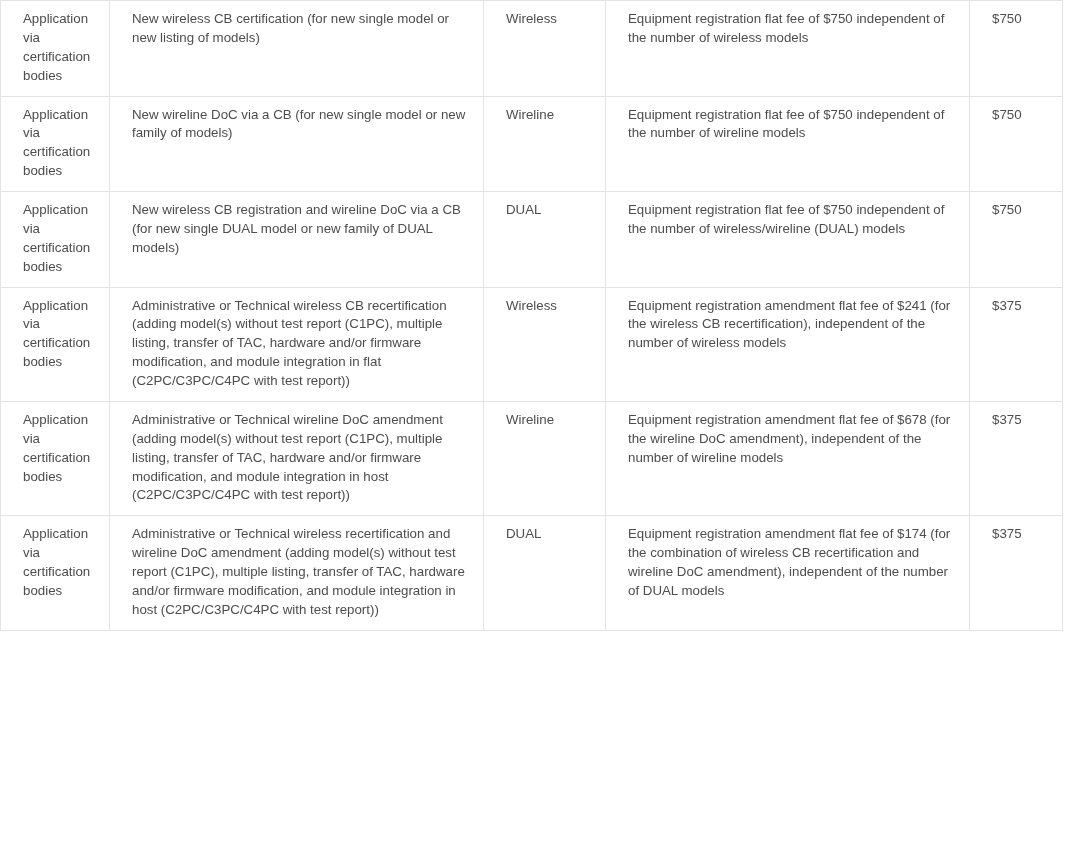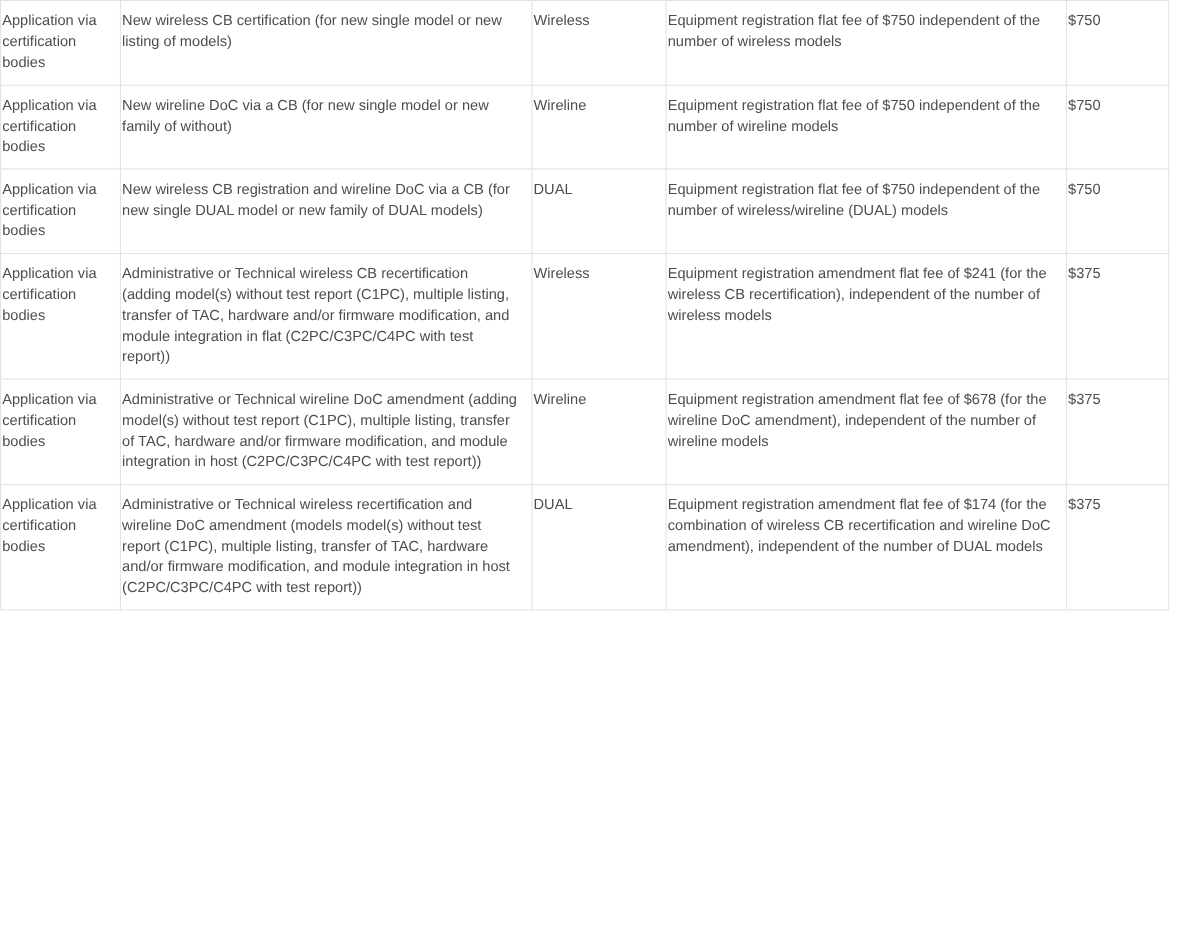--- a/index.html
+++ b/index.html
@@ -20,21 +20,21 @@
     table-layout: fixed;
     width: 1062px;
     margin: 0;
     border-top: 1px solid #e3e3e3;
     border-left: 1px solid #e3e3e3;
   }
   .fee-table td {
     border-right: 1px solid #e3e3e3;
     border-bottom: 1px solid #e3e3e3;
     vertical-align: top;
-    padding: 9px 11px 10px 1px;
+    padding: 9px 11px 10px 22px;
     font-size: 13.3px;
     line-height: 1.42;
     color: #4d4d4d;
   }
   .col-route  { width: 109px; }
   .col-desc   { width: 374px; }
   .col-type   { width: 122px; }
   .col-detail { width: 364px; }
   .col-fee    { width: 93px; }
   .cell-text { display: block; white-space: pre-line; }
@@ -66,21 +66,21 @@
         </td>
       <td>
           <span class="cell-text">$750</span>
         </td>
     </tr>
     <tr>
       <td>
           <span class="cell-text">Application via certification bodies</span>
         </td>
       <td>
-          <span class="cell-text">New wireline DoC via a CB (for new single model or new family of without)</span>
+          <span class="cell-text">New wireline DoC via a CB (for new single model or new family of models)</span>
         </td>
       <td>
           <span class="cell-text">Wireline</span>
         </td>
       <td>
           <span class="cell-text">Equipment registration flat fee of $750 independent of the number of wireline models</span>
         </td>
       <td>
           <span class="cell-text">$750</span>
         </td>
@@ -134,21 +134,21 @@
         </td>
       <td>
           <span class="cell-text">$375</span>
         </td>
     </tr>
     <tr>
       <td>
           <span class="cell-text">Application via certification bodies</span>
         </td>
       <td>
-          <span class="cell-text">Administrative or Technical wireless recertification and wireline DoC amendment (models model(s) without test report (C1PC), multiple listing, transfer of TAC, hardware and/or firmware modification, and module integration in host (C2PC/C3PC/C4PC with test report))</span>
+          <span class="cell-text">Administrative or Technical wireless recertification and wireline DoC amendment (adding model(s) without test report (C1PC), multiple listing, transfer of TAC, hardware and/or firmware modification, and module integration in host (C2PC/C3PC/C4PC with test report))</span>
         </td>
       <td>
           <span class="cell-text">DUAL</span>
         </td>
       <td>
           <span class="cell-text">Equipment registration amendment flat fee of $174 (for the combination of wireless CB recertification and wireline DoC amendment), independent of the number of DUAL models</span>
         </td>
       <td>
           <span class="cell-text">$375</span>
         </td>

